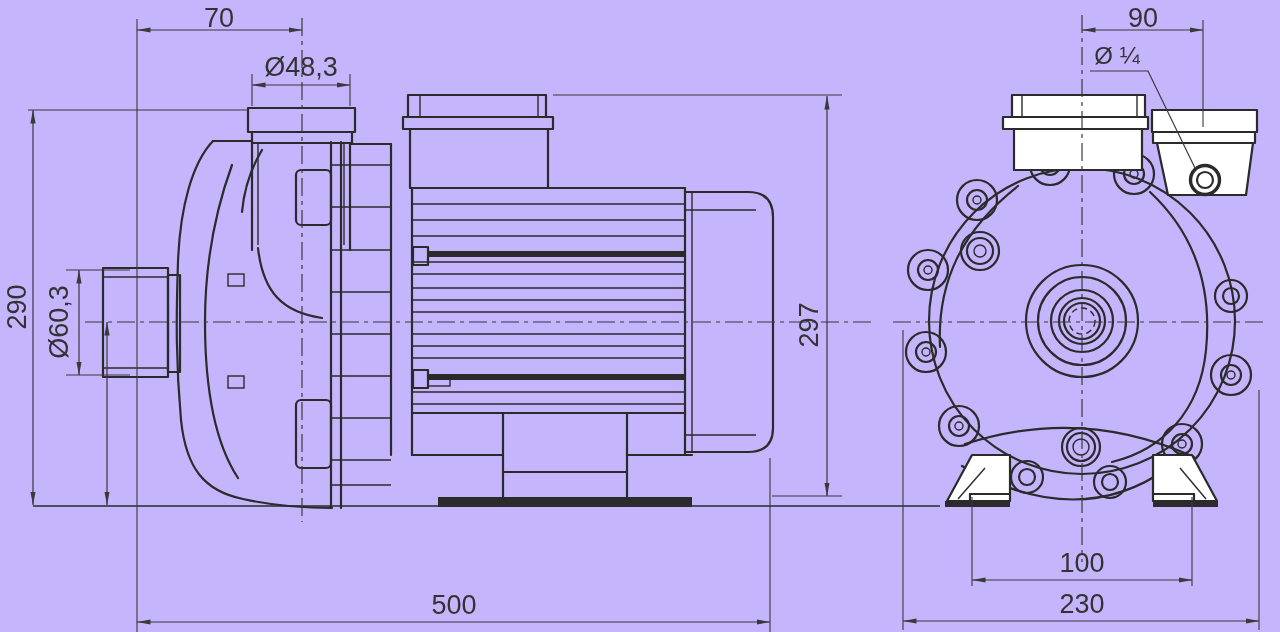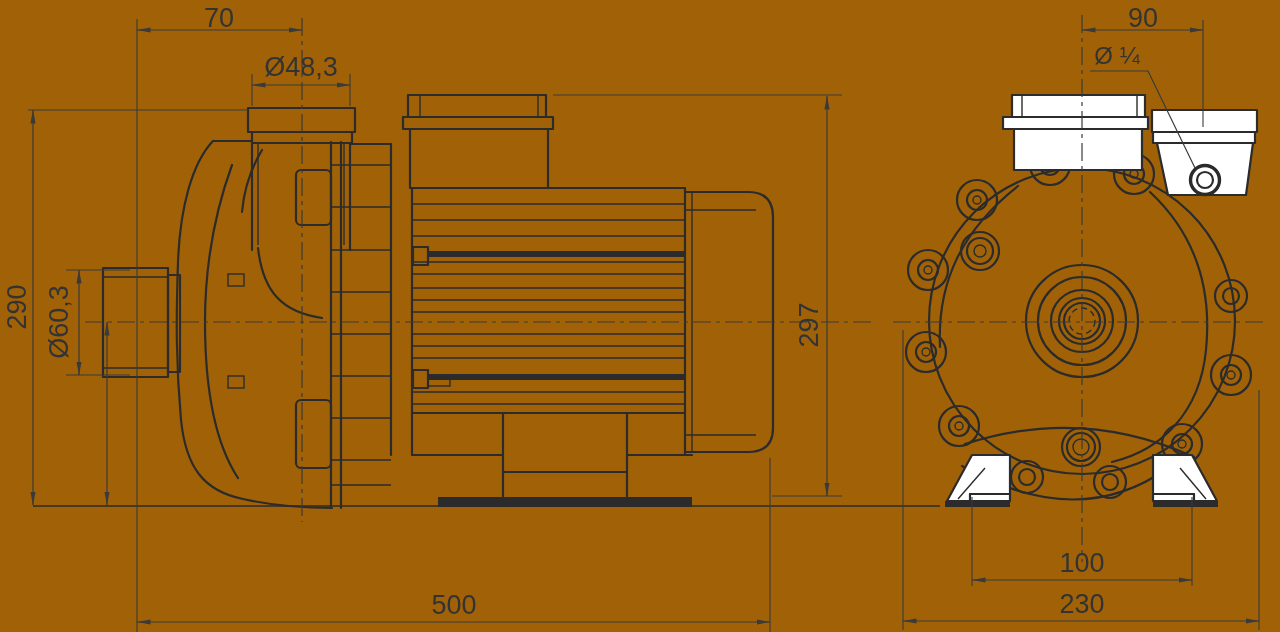--- a/index.html
+++ b/index.html
@@ -1,16 +1,16 @@
 <!DOCTYPE html>
 <html><head>
 <meta charset="utf-8">
 <style>
   html,body{margin:0;padding:0;background:#ffffff;}
-  .stage{position:relative;width:1280px;height:632px;background:#a16207;overflow:hidden;}
+  .stage{position:relative;width:1280px;height:632px;background:#c4b5fd;overflow:hidden;}
   svg{display:block;}
   text{font-family:"Liberation Sans","DejaVu Sans",sans-serif;fill:#333333;}
   .dim-num{font-size:27px;letter-spacing:0px;}
   .dim-small{font-size:24px;}
   .part{stroke:#2b2b2b;stroke-width:2.2;fill:none;stroke-linecap:round;stroke-linejoin:round;}
   .part-thin{stroke:#2b2b2b;stroke-width:1.4;fill:none;}
   .part-fill{fill:#2b2b2b;stroke:none;}
   .mask{fill:#ffffff;stroke:#2b2b2b;stroke-width:2.2;stroke-linejoin:round;}
   .dim{stroke:#3a3a3a;stroke-width:1.2;fill:none;}
   .ext{stroke:#3a3a3a;stroke-width:1.1;fill:none;}

